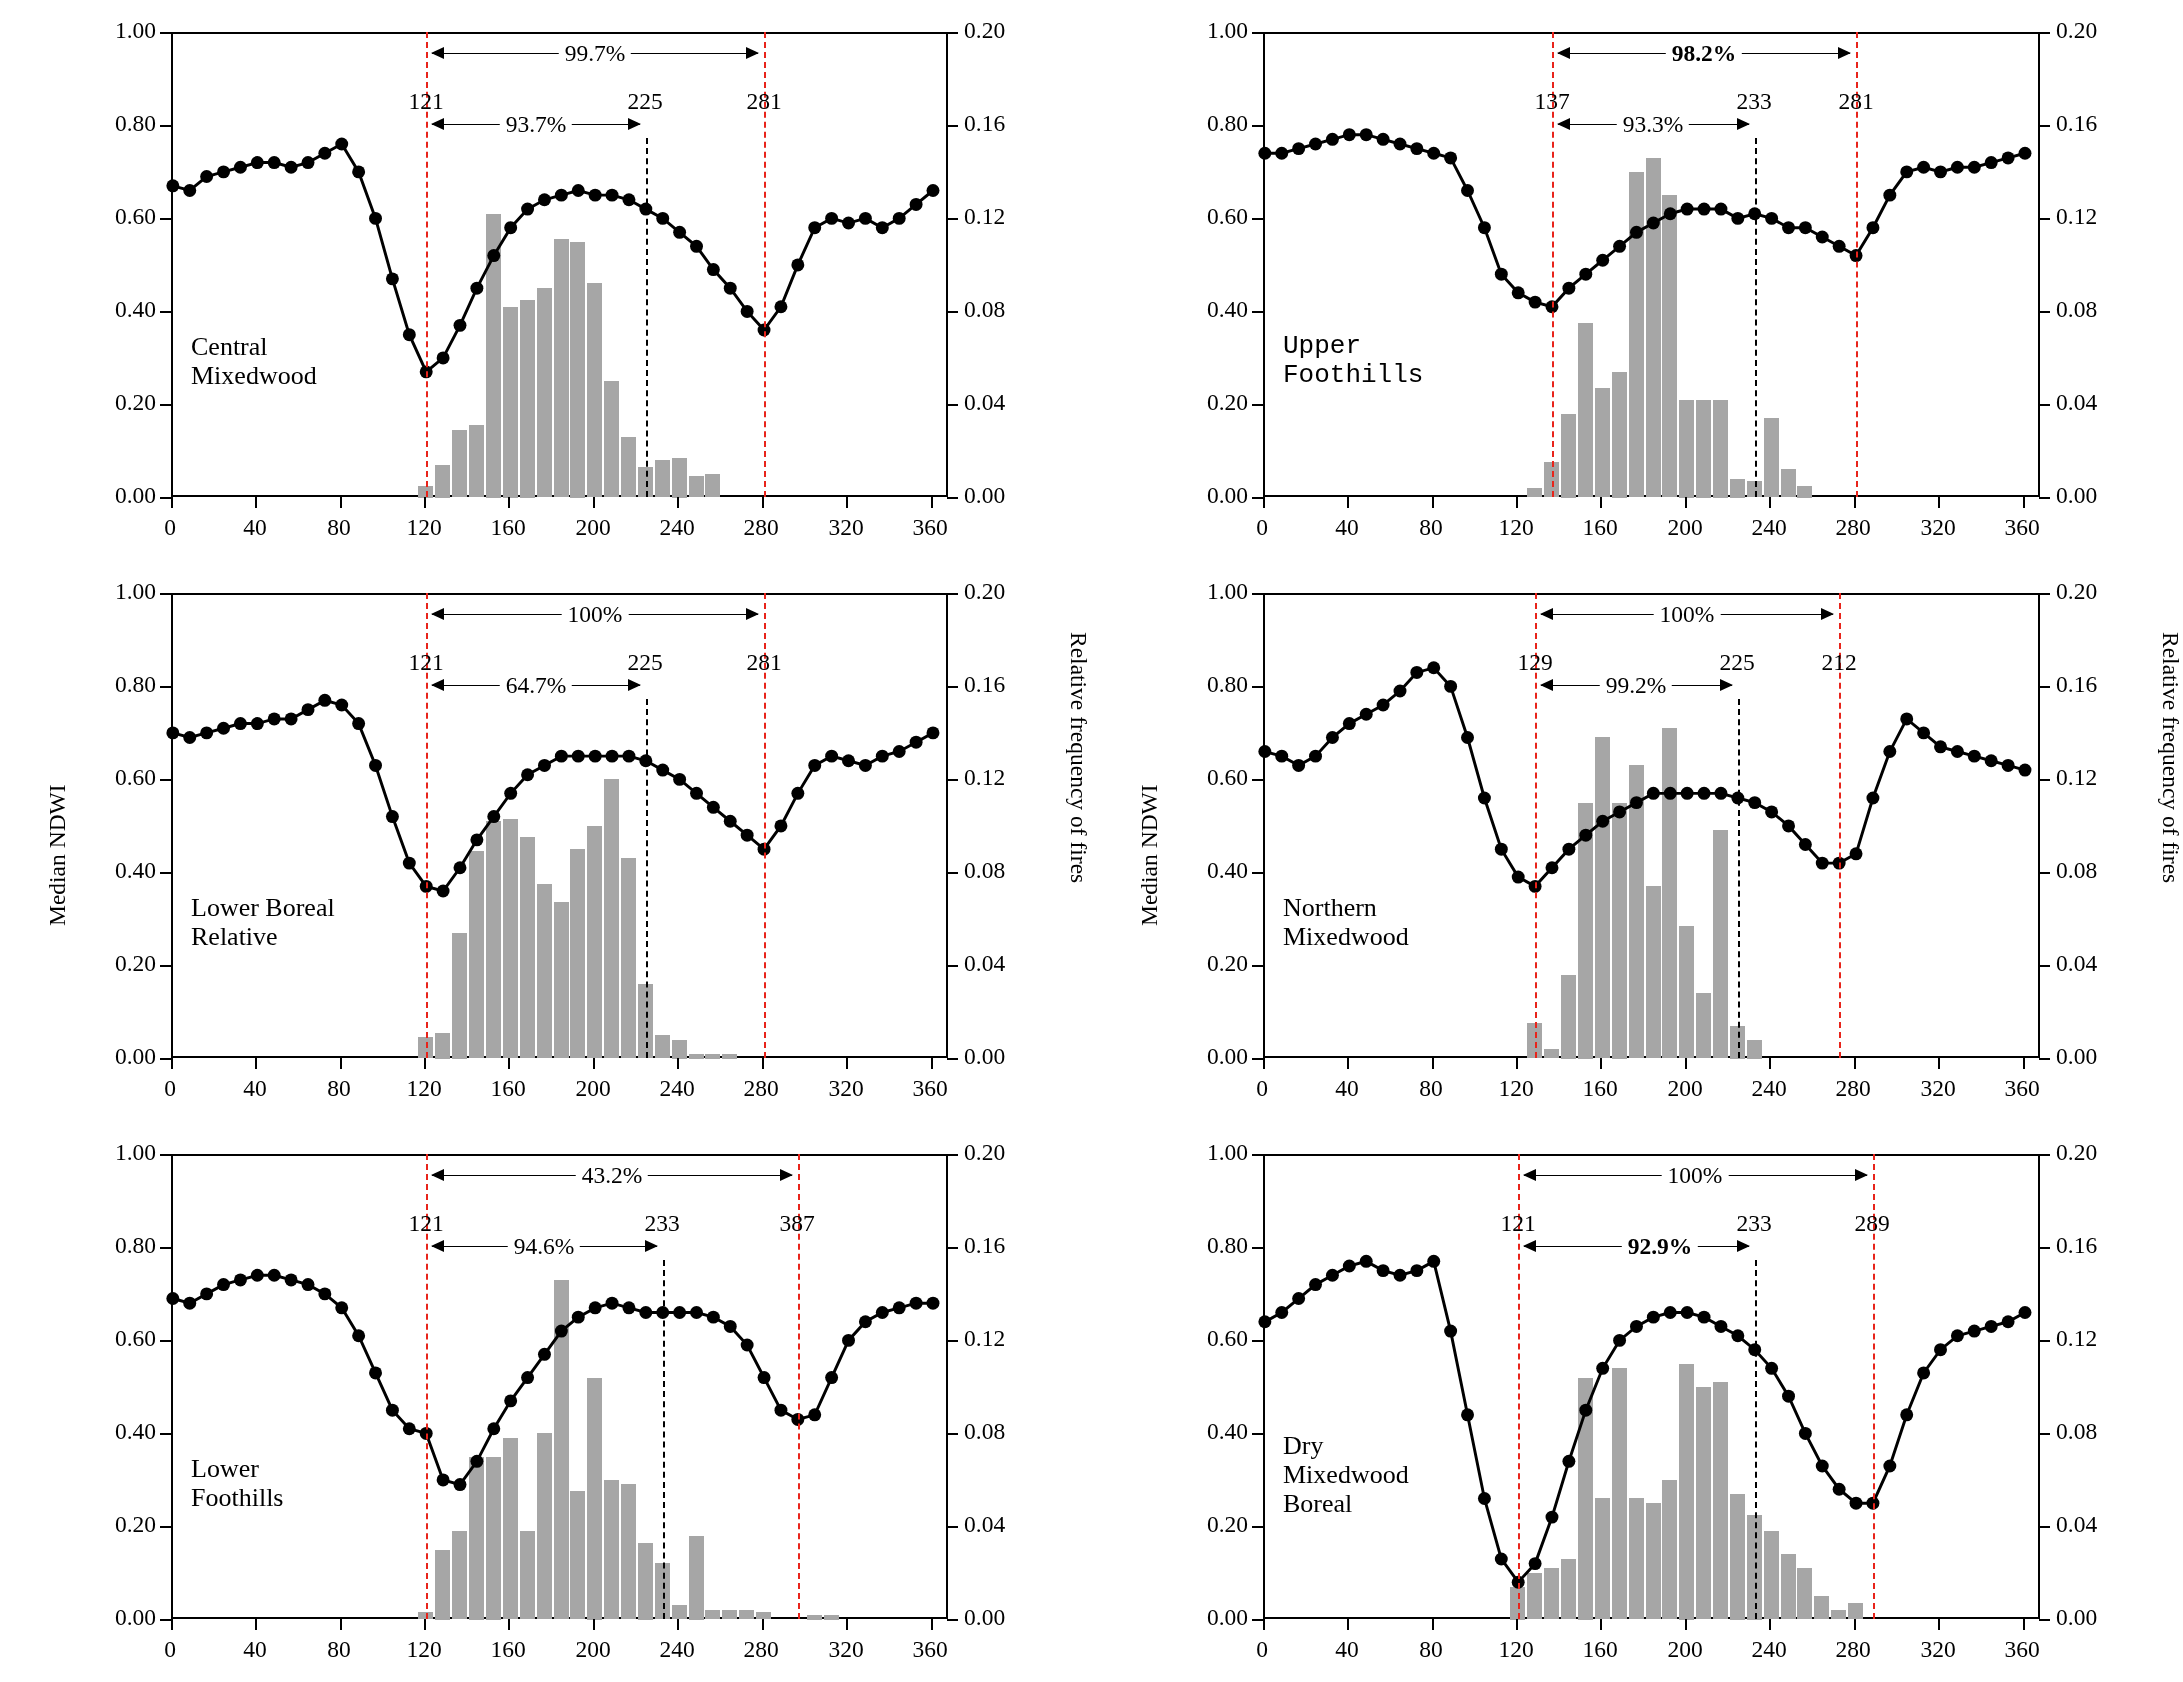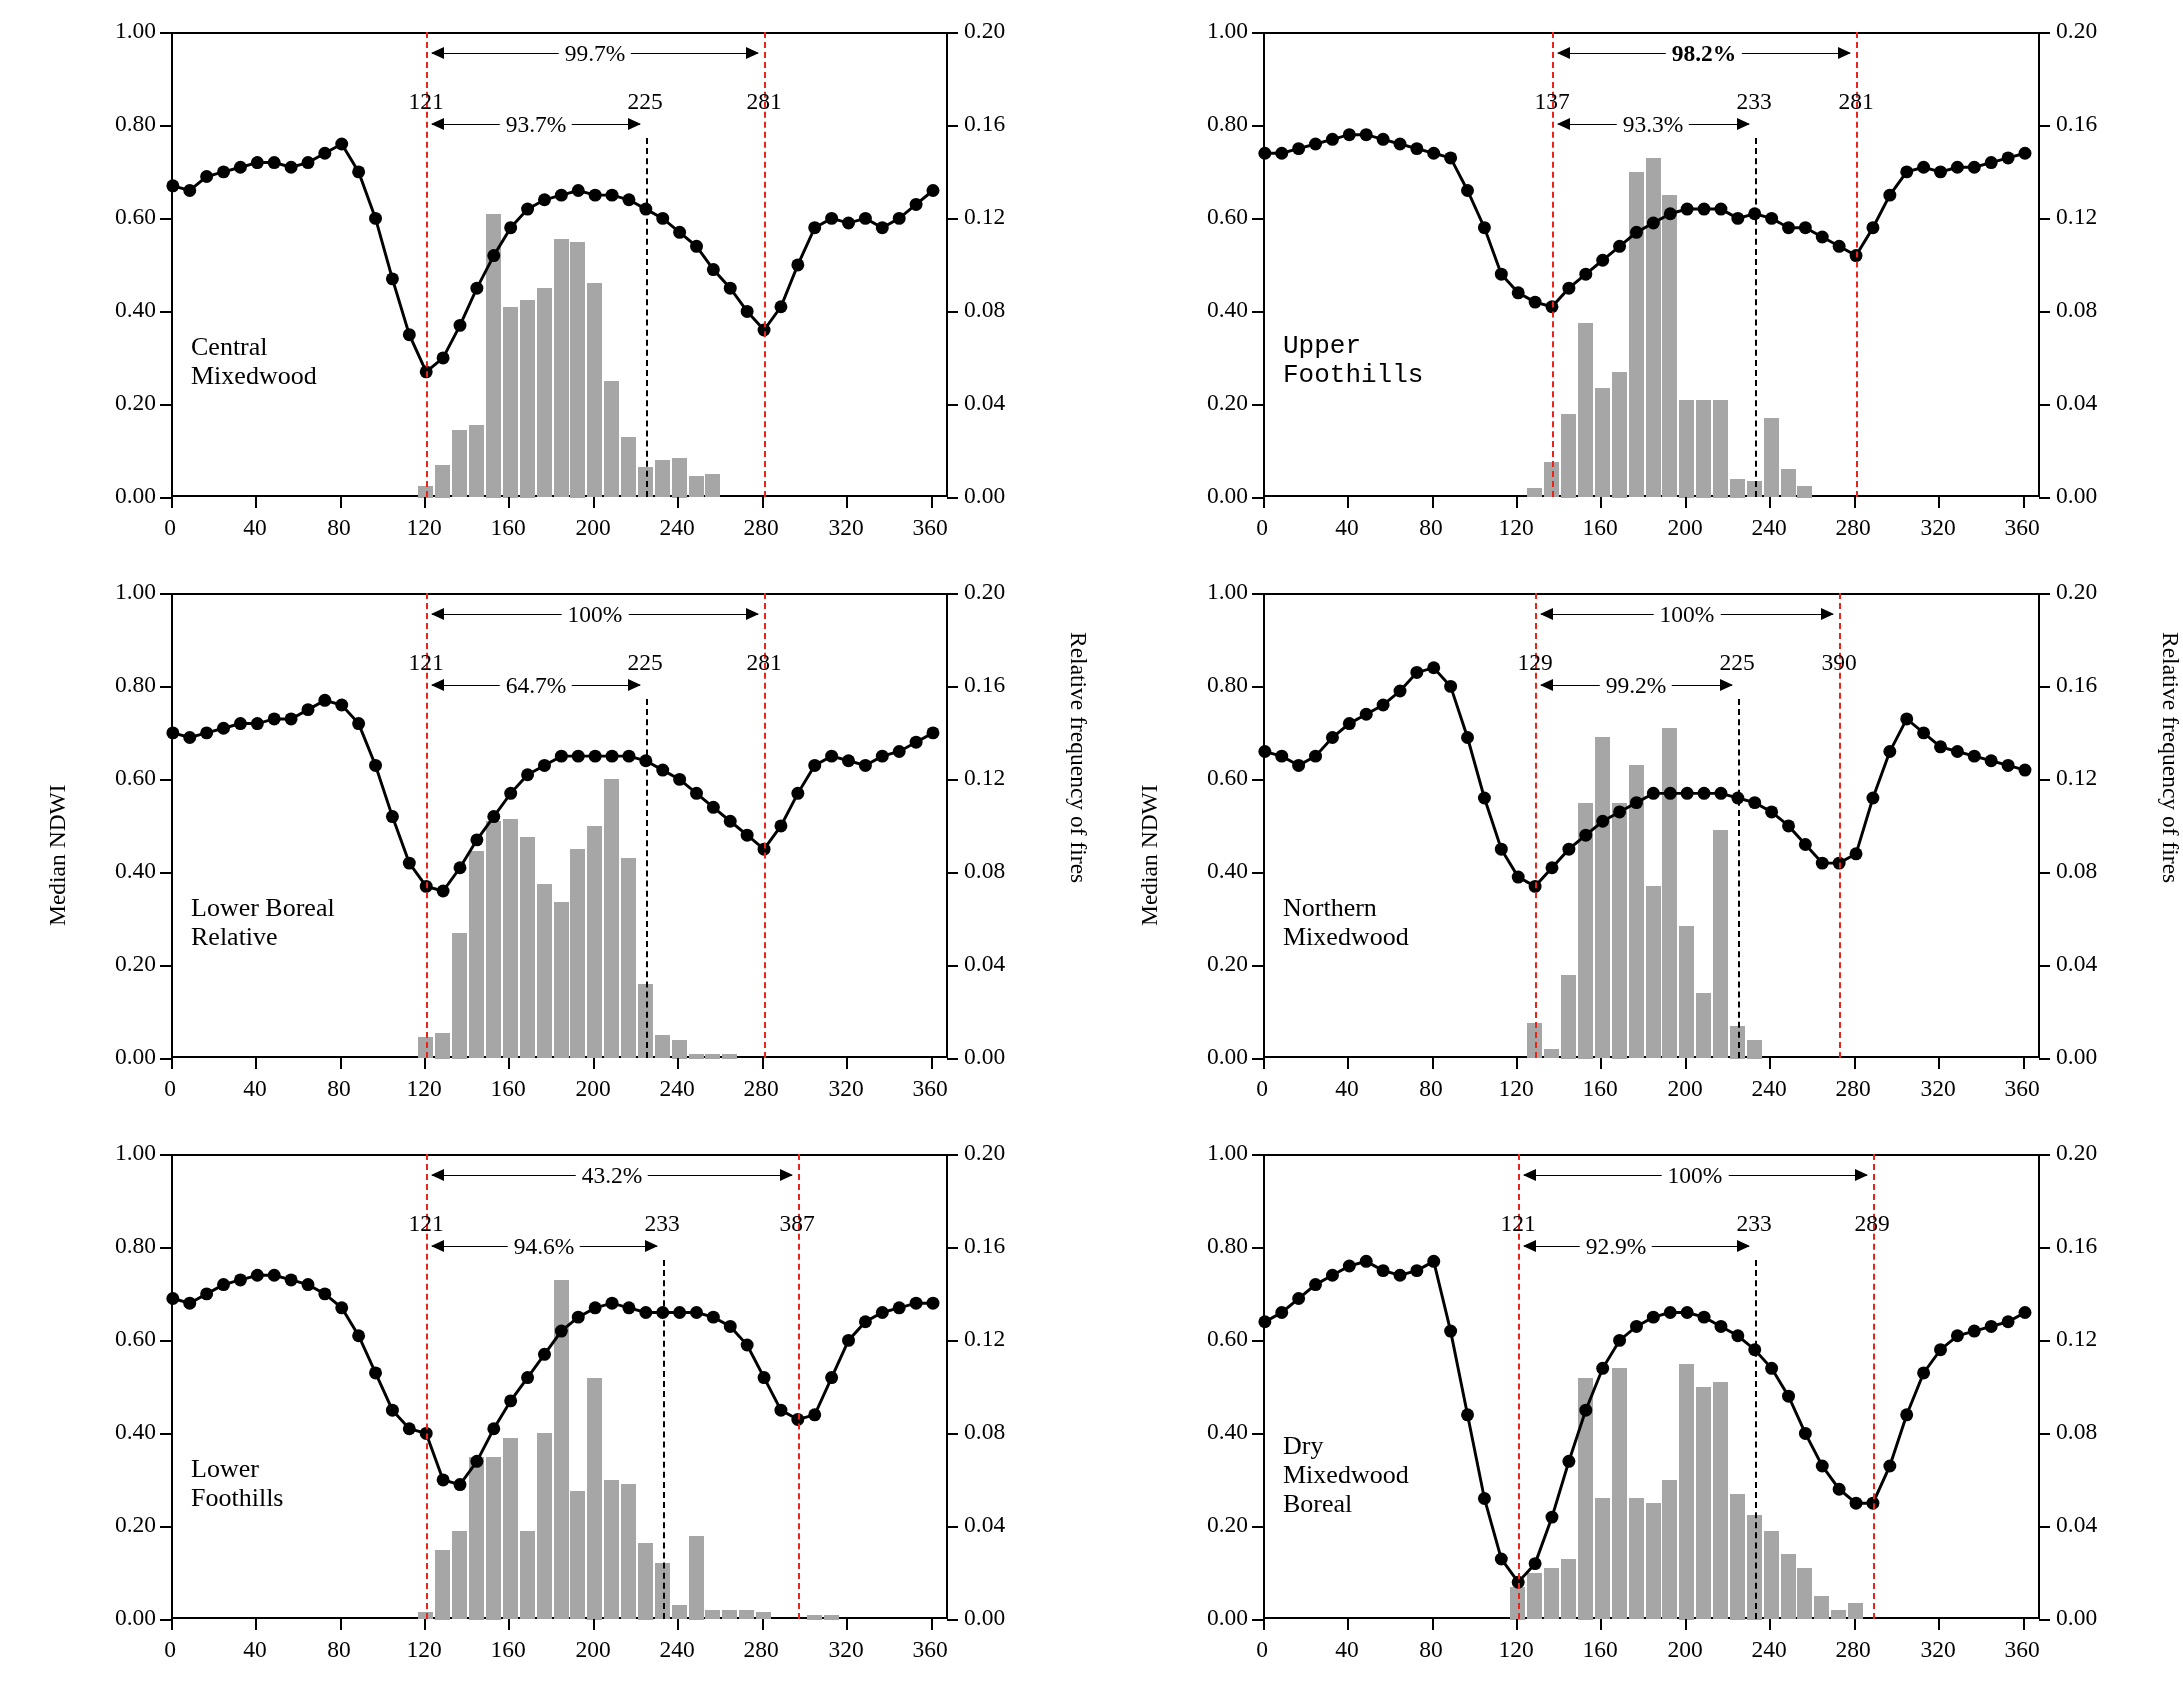--- a/index.html
+++ b/index.html
@@ -577,21 +577,21 @@
         <circle cx="1498.8" cy="331.5" r="11" fill="#000"></circle>
         <circle cx="1527.5" cy="339.4" r="11" fill="#000"></circle>
         <circle cx="1556.2" cy="347.3" r="11" fill="#000"></circle>
         <circle cx="1584.9" cy="355.2" r="11" fill="#000"></circle>
       </svg>
       <div class="vline red" style="left:443px;top:32px;height:465px;"></div>
       <div class="vline red" style="left:747px;top:32px;height:465px;"></div>
       <div class="vline black" style="left:646px;top:138px;height:359px;"></div>
       <div class="vlabel" style="left:402px;top:88px;width:82px;">129</div>
       <div class="vlabel" style="left:604px;top:88px;width:82px;">225</div>
-      <div class="vlabel" style="left:706px;top:88px;width:82px;">390</div>
+      <div class="vlabel" style="left:706px;top:88px;width:82px;">212</div>
       <div class="arrowrow" style="left:0;top:53px;">
         <div class="line" style="left:449px;width:292px;"></div>
         <div class="arrowhead left" style="left:448px;top:-6.5px;"></div>
         <div class="arrowhead right" style="left:729px;top:-6.5px;"></div>
         <div class="pct" style="left:595px;top:0;">100%</div>
       </div>
       <div class="arrowrow" style="left:0;top:124px;">
         <div class="line" style="left:449px;width:191px;"></div>
         <div class="arrowhead left" style="left:448px;top:-6.5px;"></div>
         <div class="arrowhead right" style="left:628px;top:-6.5px;"></div>
@@ -867,21 +867,21 @@
       <div class="arrowrow" style="left:0;top:53px;">
         <div class="line" style="left:432px;width:343px;"></div>
         <div class="arrowhead left" style="left:431px;top:-6.5px;"></div>
         <div class="arrowhead right" style="left:763px;top:-6.5px;"></div>
         <div class="pct" style="left:603px;top:0;">100%</div>
       </div>
       <div class="arrowrow" style="left:0;top:124px;">
         <div class="line" style="left:432px;width:225px;"></div>
         <div class="arrowhead left" style="left:431px;top:-6.5px;"></div>
         <div class="arrowhead right" style="left:645px;top:-6.5px;"></div>
-        <div class="pct" style="left:524px;top:0;">92.9%</div>
+        <div class="pct" style="left:568px;top:0;font-weight:bold;">92.9%</div>
       </div>
       <div class="tick" style="left:171px;top:497px;width:2.4px;height:10.6px;"></div>
       <div class="ticklabel" style="left:129px;top:514px;width:82px;">0</div>
       <div class="tick" style="left:255px;top:497px;width:2.4px;height:10.6px;"></div>
       <div class="ticklabel" style="left:214px;top:514px;width:82px;">40</div>
       <div class="tick" style="left:340px;top:497px;width:2.4px;height:10.6px;"></div>
       <div class="ticklabel" style="left:298px;top:514px;width:82px;">80</div>
       <div class="tick" style="left:424px;top:497px;width:2.4px;height:10.6px;"></div>
       <div class="ticklabel" style="left:383px;top:514px;width:82px;">120</div>
       <div class="tick" style="left:508px;top:497px;width:2.4px;height:10.6px;"></div>

